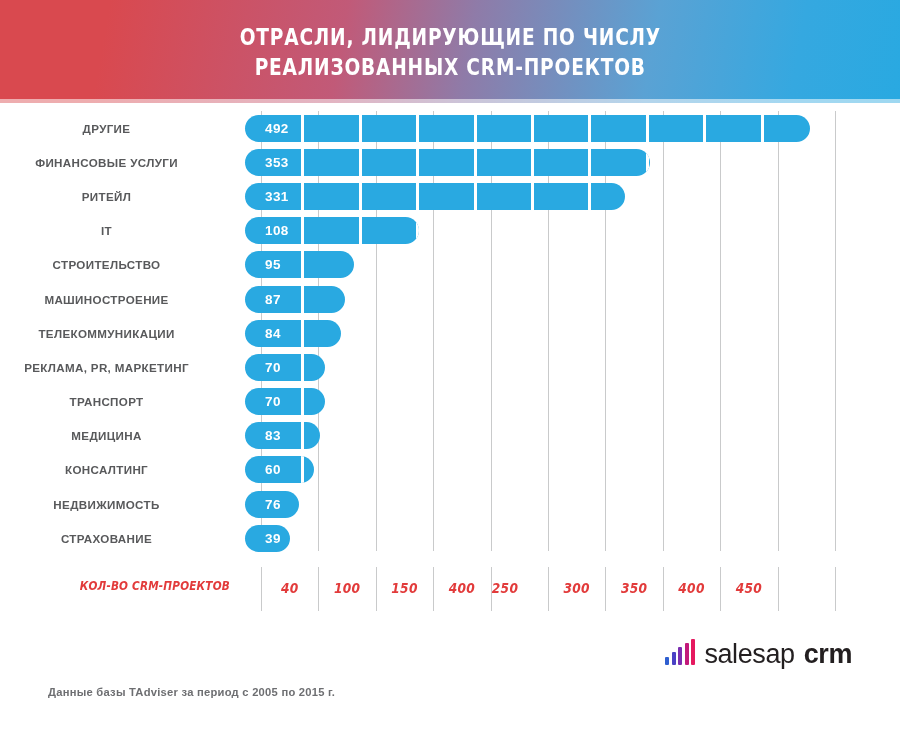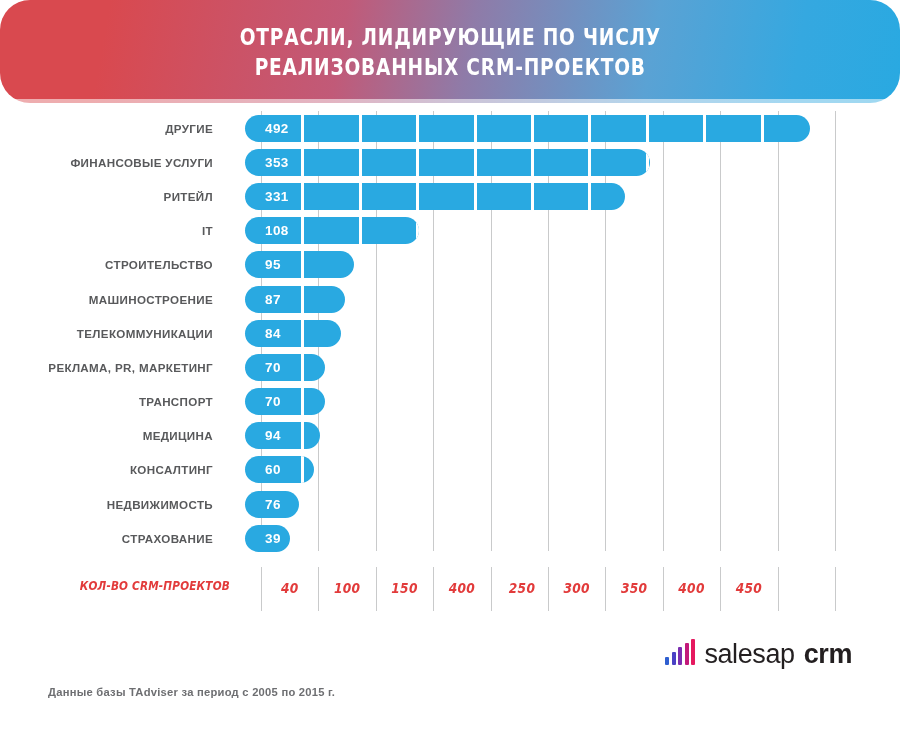--- a/index.html
+++ b/index.html
@@ -20,21 +20,20 @@
   
   #header-banner {
     position: relative;
     width: 900px;
     height: 103px;
     background: linear-gradient(100deg, #d9494f 0%, #d9494f 12%, #c15a78 38%, #8f7ba8 52%, #5aa2d4 72%, #35a8e0 88%, #29a9e1 100%);
     display: flex;
     flex-direction: column;
     align-items: center;
     justify-content: center;
-    border-radius: 30px;
   }
   #header-banner::after {
     content: "";
     position: absolute;
     left: 0; right: 0; bottom: 0;
     height: 4px;
     background: #ffffff;
     opacity: .55;
   }
   .banner-line {
@@ -82,21 +81,21 @@
   .chart-row {
     position: relative;
     height: 34.2px;
     display: flex;
     align-items: center;
   }
 
   .row-label {
     width: 245px;
     flex: 0 0 245px;
-    text-align: right;
+    text-align: center;
     padding-right: 32px;
     font-size: 11.6px;
     font-weight: bold;
     letter-spacing: .35px;
     color: #58595b;
     text-transform: uppercase;
     white-space: nowrap;
   }
 
   .bar-wrap {
@@ -358,21 +357,21 @@
           </div>
           <div class="bar-value">70</div>
         </div>
       </div>
       <div class="chart-row">
         <div class="row-label">МЕДИЦИНА</div>
         <div class="bar-wrap">
           <div class="bar" style="width: 74.62px; background: rgb(41, 169, 225);">
             <span class="bar-slit" style="left: 56.4px;"></span>
           </div>
-          <div class="bar-value">94</div>
+          <div class="bar-value">83</div>
         </div>
       </div>
       <div class="chart-row">
         <div class="row-label">КОНСАЛТИНГ</div>
         <div class="bar-wrap">
           <div class="bar" style="width: 68.88px; background: rgb(41, 169, 225);">
             <span class="bar-slit" style="left: 56.4px;"></span>
           </div>
           <div class="bar-value">60</div>
         </div>
@@ -403,21 +402,21 @@
       <div class="axis-tick-line" style="left: 548px;"></div>
       <div class="axis-tick-line" style="left: 605.4px;"></div>
       <div class="axis-tick-line" style="left: 662.8px;"></div>
       <div class="axis-tick-line" style="left: 720.2px;"></div>
       <div class="axis-tick-line" style="left: 777.6px;"></div>
       <div class="axis-tick-line" style="left: 835px;"></div>
       <div class="axis-tick-label" style="left: 261.7px;">40</div>
       <div class="axis-tick-label" style="left: 319.1px;">100</div>
       <div class="axis-tick-label" style="left: 376.5px;">150</div>
       <div class="axis-tick-label" style="left: 433.9px;">400</div>
-      <div class="axis-tick-label" style="left: 494px;">250</div>
+      <div class="axis-tick-label" style="left: 477px;">250</div>
       <div class="axis-tick-label" style="left: 548.7px;">300</div>
       <div class="axis-tick-label" style="left: 606.1px;">350</div>
       <div class="axis-tick-label" style="left: 663.5px;">400</div>
       <div class="axis-tick-label" style="left: 720.9px;">450</div>
     </div>
 
 </div>
 
 <div id="footer">
   <div id="footer-note">Данные базы TAdviser за период с 2005 по 2015 г.</div>

